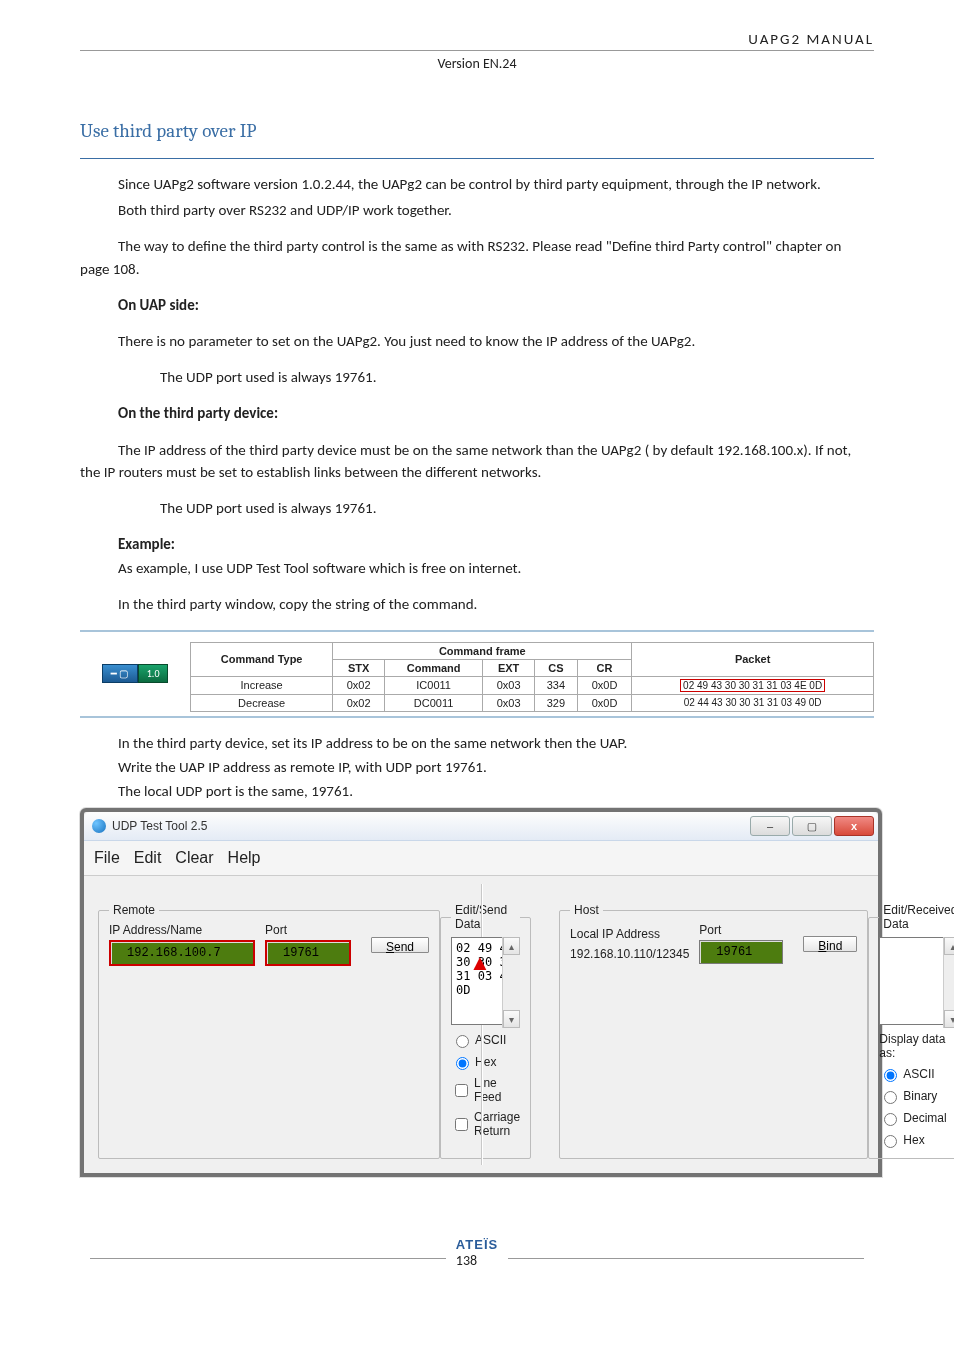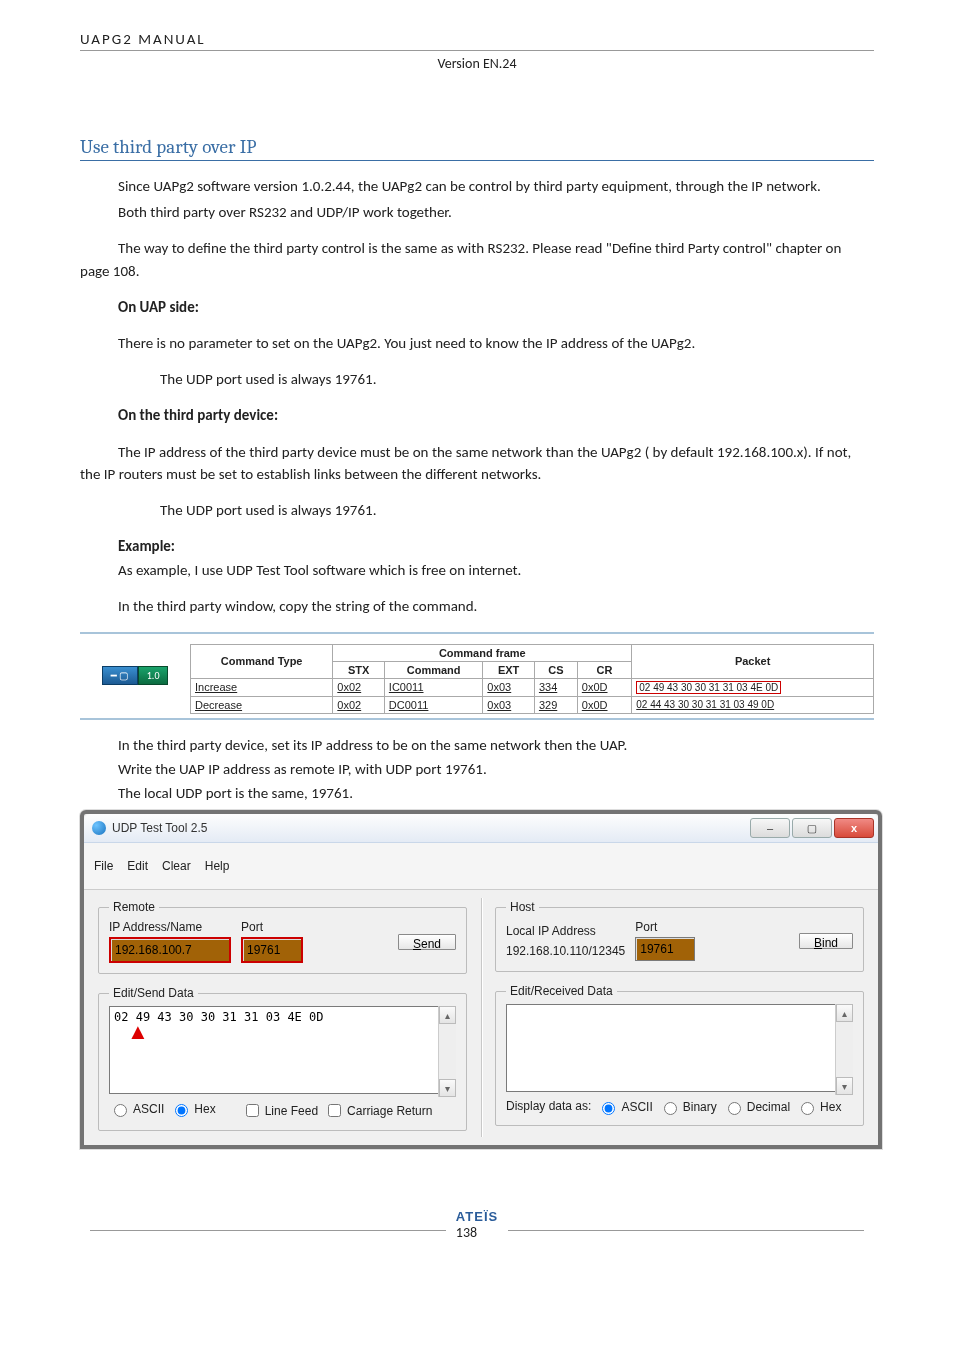--- a/index.html
+++ b/index.html
@@ -8,38 +8,38 @@
     background: #fff;
     color: #222;
   }
   .page {
     width: 954px;
     margin: 0 auto;
     padding: 30px 80px 30px 80px;
     box-sizing: border-box;
   }
   .header-title {
-    text-align: left;
+    text-align: right;
     font-size: 15px;
     letter-spacing: 2px;
     margin-bottom: 2px;
   }
   .header-sub {
     text-align: center;
     font-size: 14px;
     border-top: 1px solid #999;
     padding-top: 4px;
   }
   .section-title {
     color: #3a6ea5;
     font-family: Cambria, Georgia, serif;
     font-size: 19px;
-    margin-top: 64px;
+    margin-top: 48px;
     border-bottom: 1px solid #3a6ea5;
-    padding-bottom: 2px;
+    padding-bottom: 16px;
   }
   p {
     font-size: 15px;
     line-height: 1.48;
     margin: 14px 0;
   }
   .indent { text-indent: 38px; }
   .indent2 { text-indent: 80px; }
   .bu { font-weight: bold; }
 
@@ -50,21 +50,21 @@
     font-family: Tahoma, Arial, sans-serif;
     font-size: 11px;
     margin-top: 6px;
   }
   .cmd-table th, .cmd-table td {
     border: 1px solid #aaa;
     padding: 2px 4px;
     text-align: center;
     background: #fff;
   }
-  .cmd-table td { text-align: left; text-decoration: underline; }
+  .cmd-table td { text-align: center; }
   .cmd-table .pkt-cell {
     font-size: 10px;
   }
   .pkt-hl {
     display: inline-block;
     border: 1px solid #c00;
     padding: 0 2px;
     font-size: 10px;
   }
   .cmd-row-wrap {
@@ -137,59 +137,59 @@
     font-size: 11px; color: #333;
   }
   .winbtn.close {
     background: linear-gradient(#f08a84,#d84a3a);
     color: #fff; border-color: #a83328;
     font-weight: bold;
   }
   .menubar {
     background: #f5f5f5;
     border-bottom: 1px solid #ccc;
-    padding: 16px 10px;
+    padding: 8px 10px;
     display: flex; gap: 14px;
-    font-size: 12px; color: #222;
+    font-size: 16px; color: #222;
   }
   .win-body {
     display: flex;
     padding: 10px 14px 14px 14px;
     gap: 28px;
     background: #f0f0f0;
     position: relative;
   }
   .win-body:before {
     content:'';
     position:absolute;
     left:50%; top:8px; bottom:8px;
     width:0;
     border-left:1px solid #c8c8c8;
     border-right:1px solid #fff;
   }
-  .col { flex: 1; display: flex; flex-direction: column; gap: 12px; }
+  .col { flex: 1; display: flex; flex-direction: row; gap: 0; margin-top: 17px; }
   fieldset {
     border: 1px solid #bcbcbc;
     border-radius: 2px;
     padding: 6px 10px 10px 10px;
     margin: 0;
   }
   legend { font-size: 12px; padding: 0 4px; }
   .row { display: flex; align-items: center; gap: 10px; }
   .sub-legend {
     font-size: 12px;
     display: block;
     margin-bottom: 3px;
   }
   .input {
-    background: #a16207;
+    background: #4d7c0f;
     border: 1px solid #7a7a7a;
-    padding: 2px 4px;
+    padding: 2px 16px;
     height: 18px;
-    font-family: Liberation Sans, sans-serif;
+    font-family: Liberation Mono, monospace;
     font-size: 12px;
     box-shadow: inset 1px 1px 0 #ddd;
   }
   .ip-input { width: 110px; border: 2px solid #c00; }
   .port-input { width: 50px; border: 2px solid #c00; }
   .plain { border: 1px solid #7a7a7a; }
   .btn {
     background: linear-gradient(#fff,#e6e6e6);
     border: 1px solid #8a8a8a;
     border-radius: 1px;

